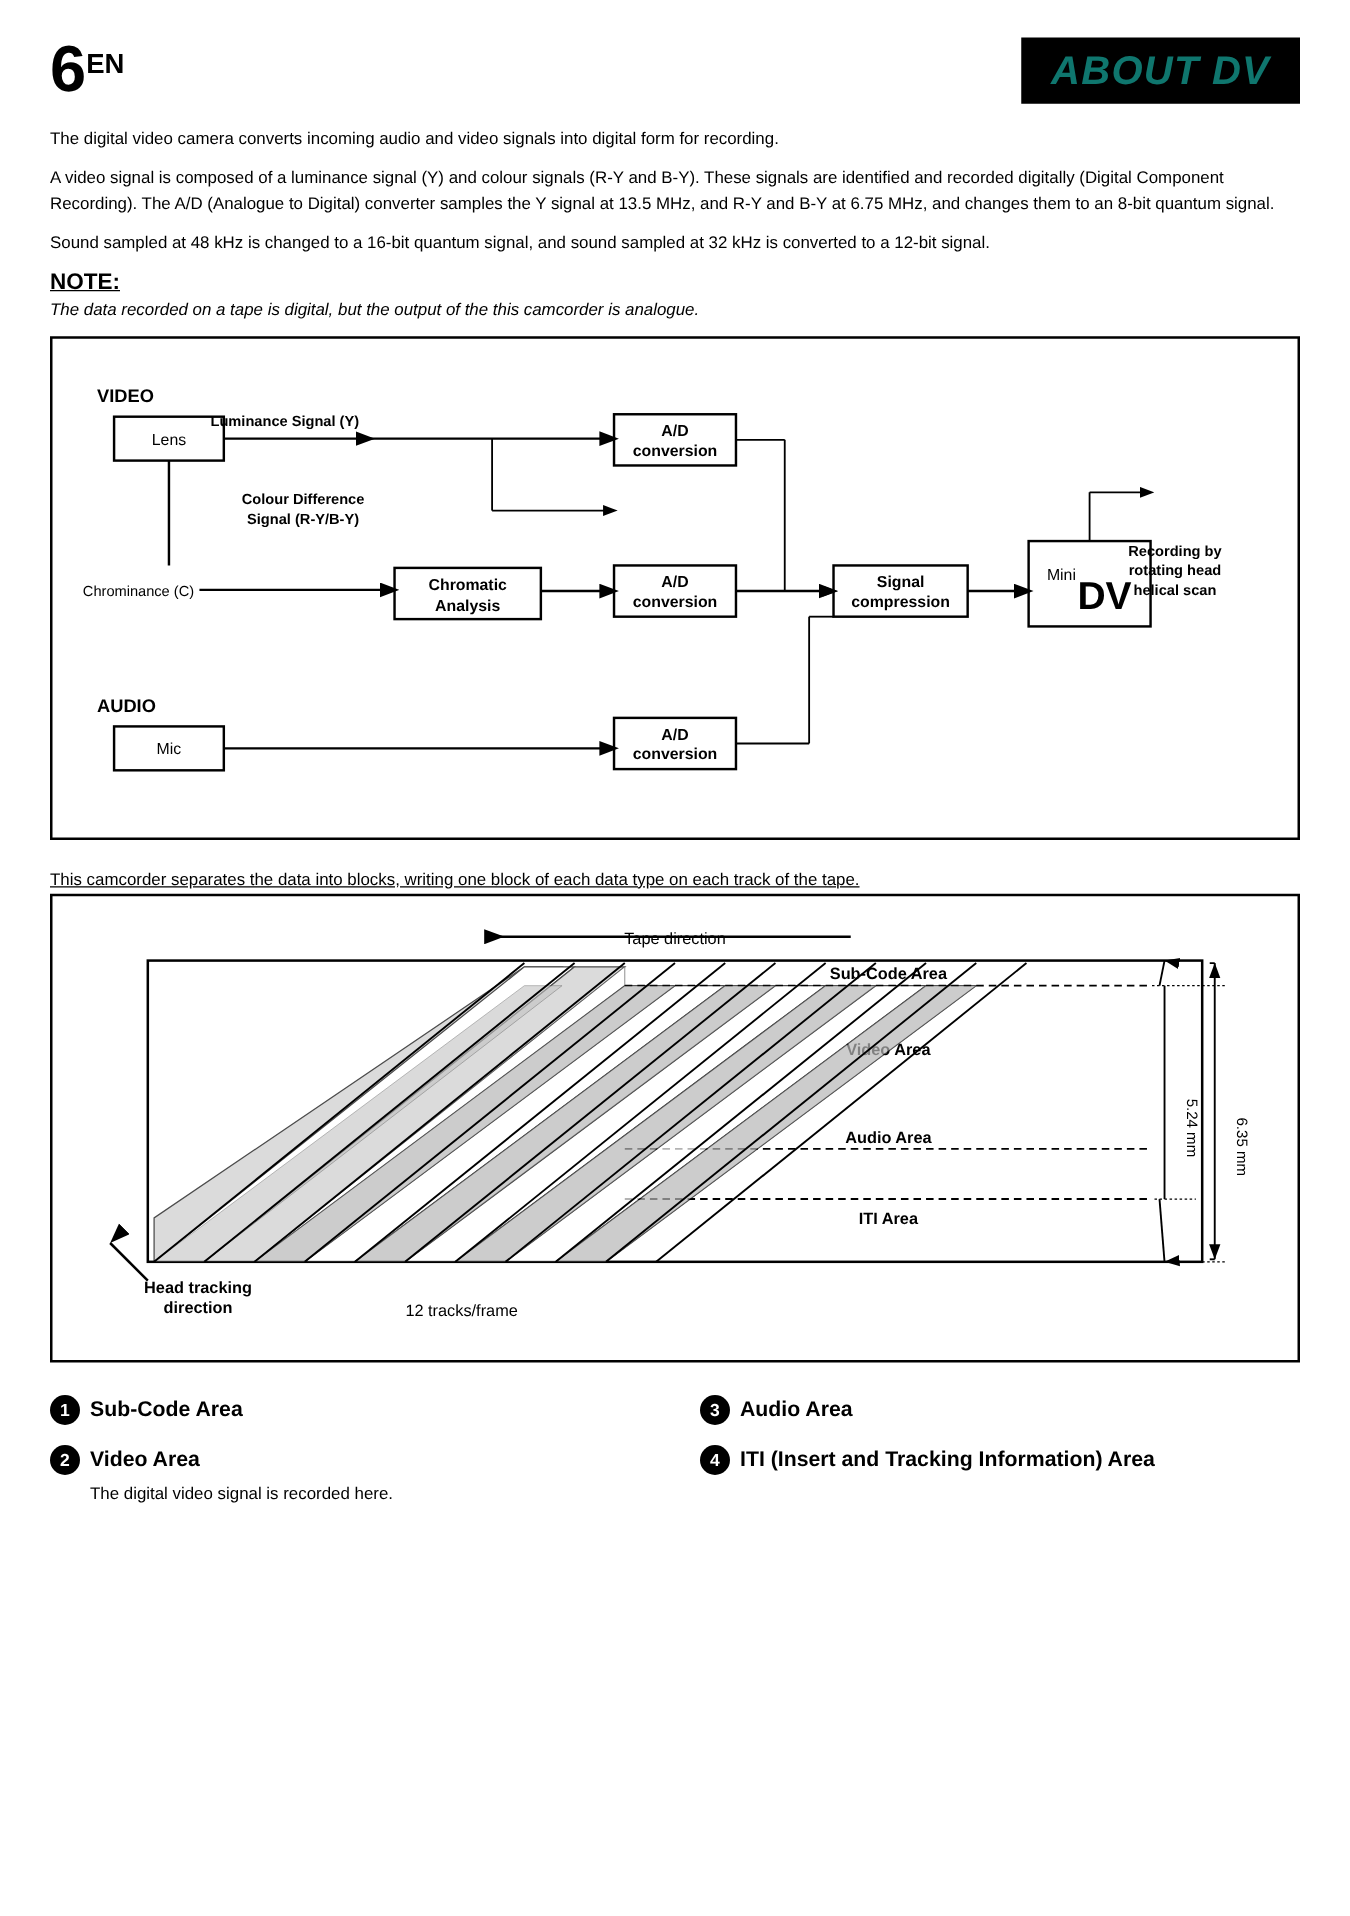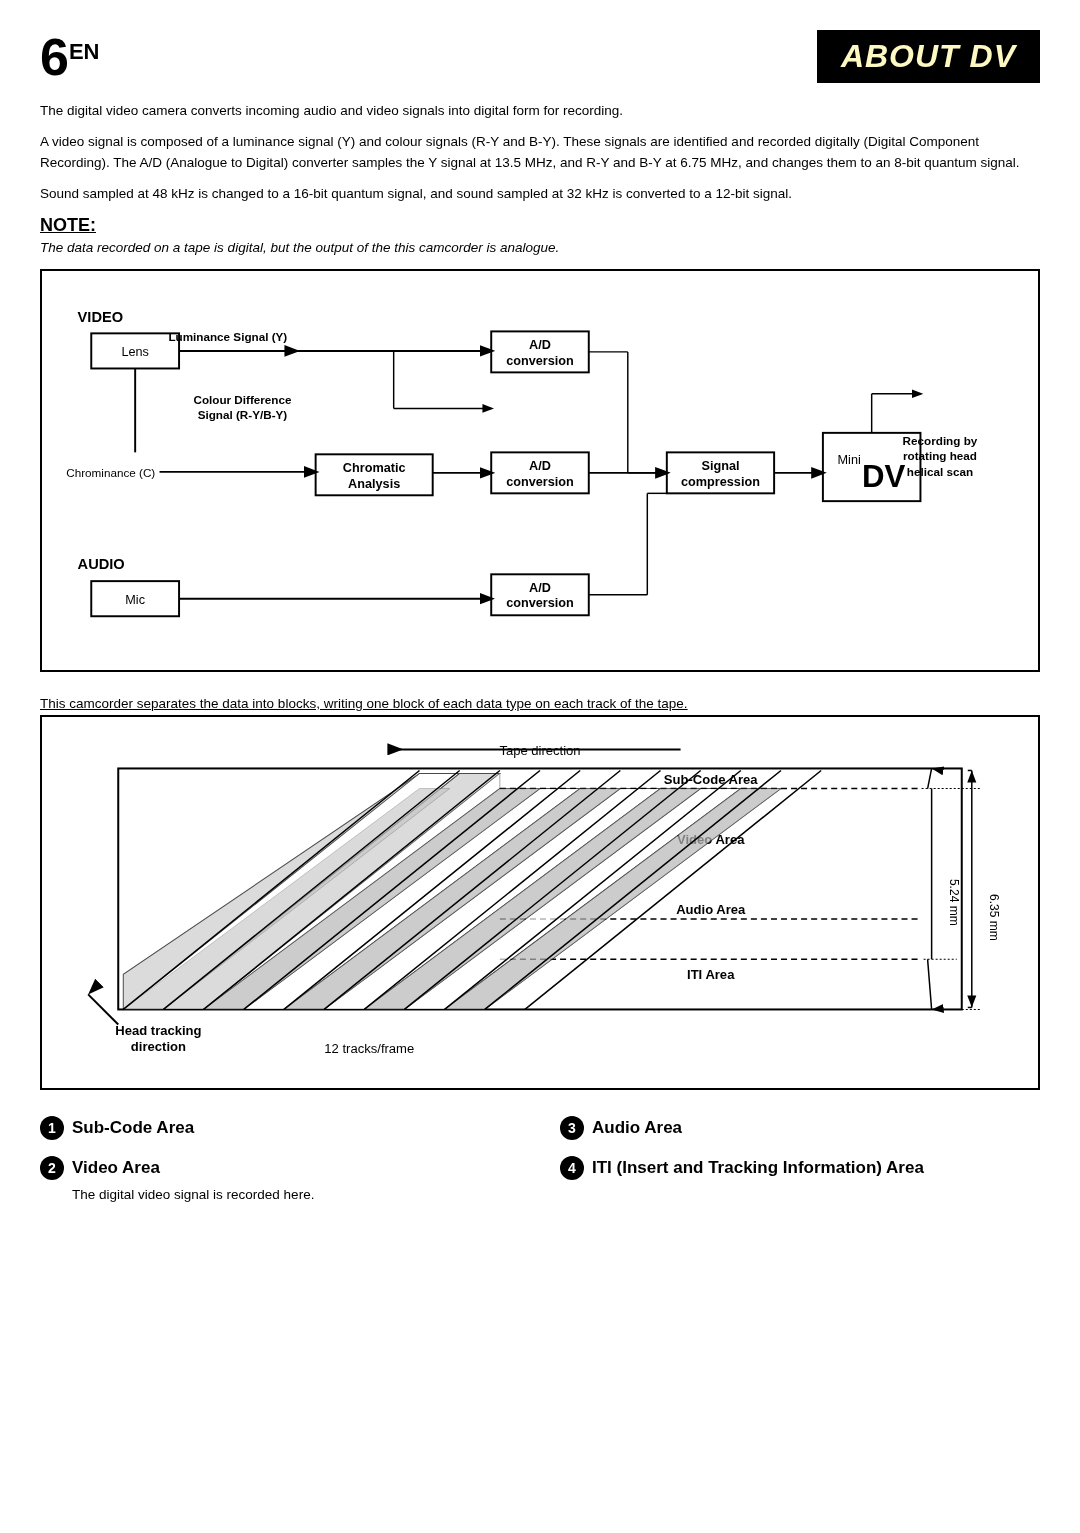--- a/index.html
+++ b/index.html
@@ -8,38 +8,38 @@
       font-family: Arial, Helvetica, sans-serif;
       font-size: 14px;
       color: #000;
       width: 1080px;
       min-height: 1533px;
       padding: 30px 40px;
     }
     .header {
       display: flex;
       justify-content: space-between;
-      align-items: center;
+      align-items: flex-start;
       margin-bottom: 18px;
     }
     .page-number {
       font-size: 52px;
       font-weight: bold;
       line-height: 1;
       color: #000;
     }
     .page-number sup {
       font-size: 22px;
       vertical-align: top;
       margin-top: 10px;
       display: inline-block;
     }
     .about-dv {
       background: #000;
-      color: #fef9c3;
+      color: #0f766e;
       font-size: 32px;
       font-weight: bold;
       font-style: italic;
       padding: 8px 24px;
       letter-spacing: 1px;
     }
     .intro-text {
       font-size: 13.5px;
       line-height: 1.55;
       margin-bottom: 10px;

